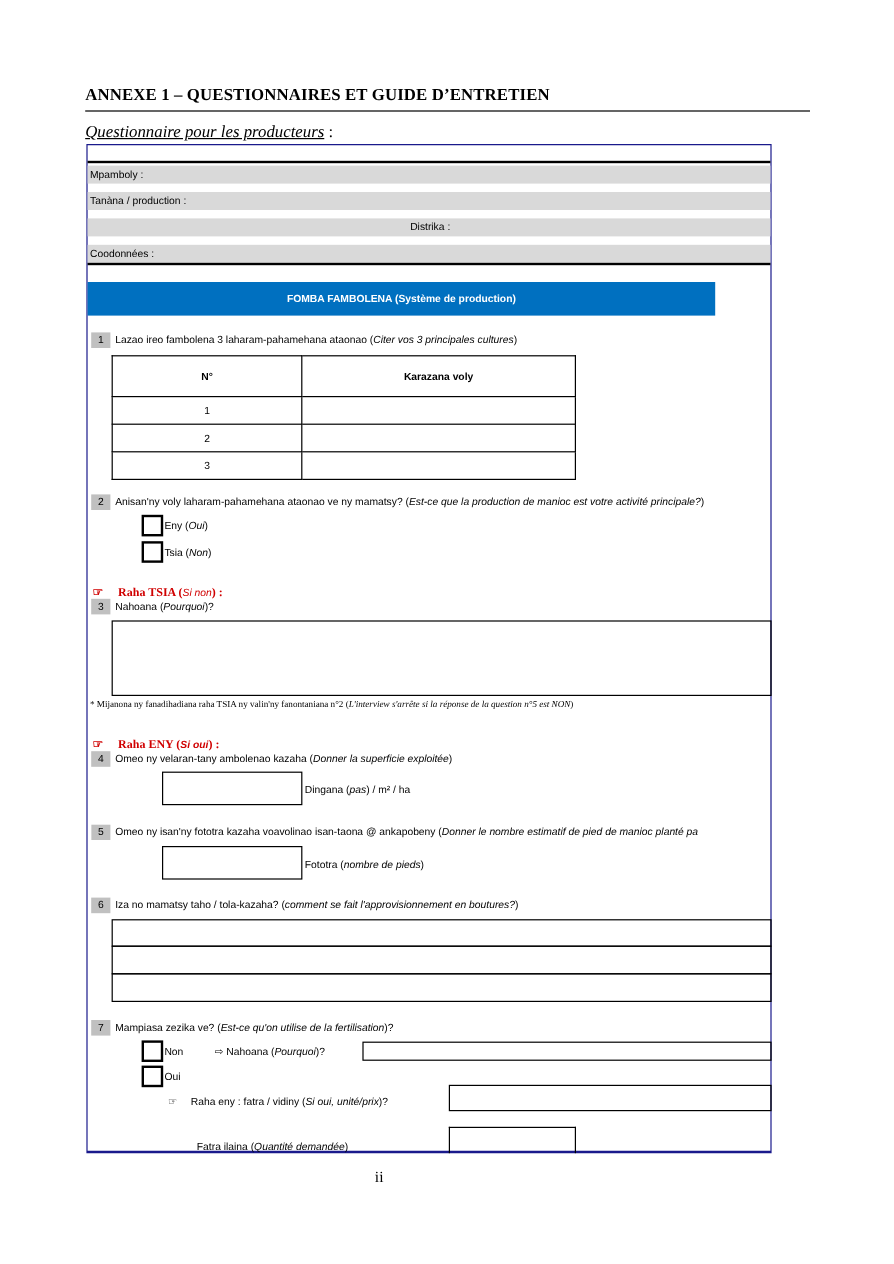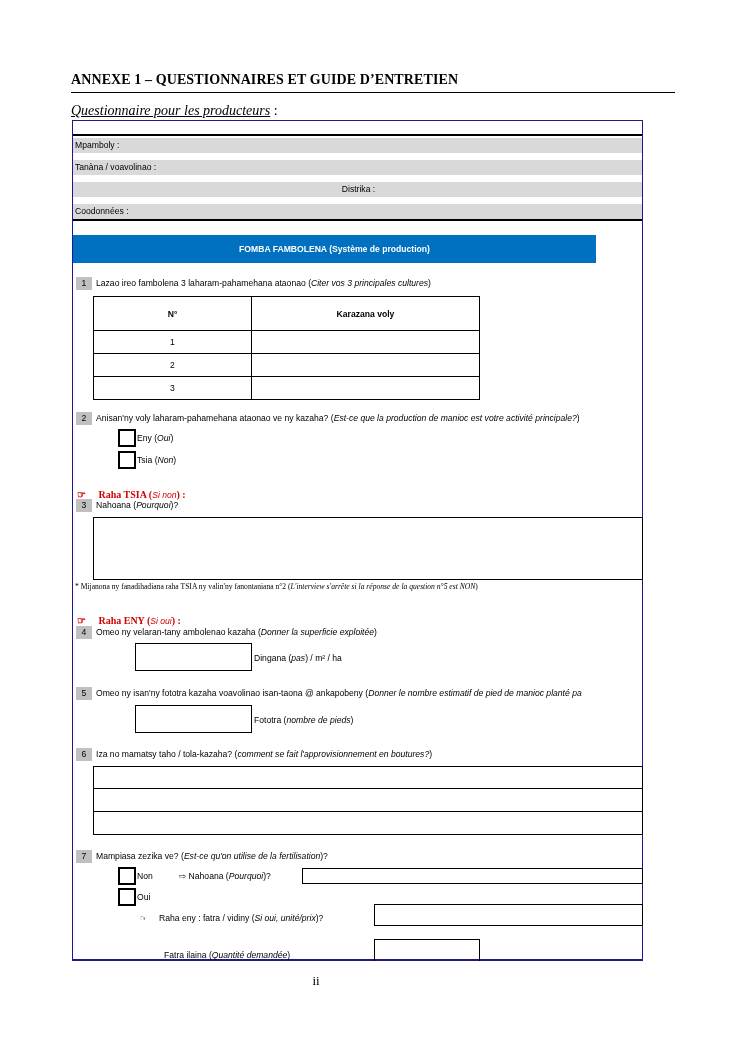--- a/index.html
+++ b/index.html
@@ -30,21 +30,21 @@
 <body>
 
 <div class="abs heading">ANNEXE 1 – QUESTIONNAIRES ET GUIDE D’ENTRETIEN</div>
 <div class="abs heading-rule"></div>
 <div class="abs subheading"><span class="u">Questionnaire pour les producteurs</span><span class="colon"> :</span></div>
 
 <div class="abs form">
 
   <div class="abs thick" style="left:0;top:13px;width:569px;"></div>
   <div class="abs grayrow" style="left:0;top:17px;width:567px;">Mpamboly :</div>
-  <div class="abs grayrow" style="left:0;top:39px;width:567px;">Tanàna / voavolinao :</div>
+  <div class="abs grayrow" style="left:0;top:39px;width:567px;">Tanàna / production :</div>
   <div class="abs grayrow" style="left:0;top:61px;width:567px;text-align:center;">Distrika :</div>
   <div class="abs grayrow" style="left:0;top:83px;width:567px;">Coodonnées :</div>
   <div class="abs thick" style="left:0;top:98px;width:569px;"></div>
 
   <div class="abs band" style="left:0;top:114px;width:523px;">FOMBA FAMBOLENA (Système de production)</div>
 
   <div class="abs q" style="left:3px;top:156px;">
     <span class="qnum">1</span><span>Lazao ireo fambolena 3 laharam-pahamehana ataonao (</span><i>Citer vos 3 principales cultures</i><span>)</span>
   </div>
   <table class="abs crop" style="left:20px;top:175px;width:387px;">
@@ -62,40 +62,40 @@
       <td></td>
     </tr>
     <tr>
       <td>3</td>
       <td></td>
     </tr>
   </tbody>
     </table>
 
   <div class="abs q" style="left:3px;top:291px;">
-    <span class="qnum">2</span><span>Anisan'ny voly laharam-pahamehana ataonao ve ny kazaha? (</span><i>Est-ce que la production de manioc est votre activité principale?</i><span>)</span>
+    <span class="qnum">2</span><span>Anisan'ny voly laharam-pahamehana ataonao ve ny mamatsy? (</span><i>Est-ce que la production de manioc est votre activité principale?</i><span>)</span>
   </div>
   <div class="abs chk" style="left:45px;top:308px;"></div>
   <div class="abs q" style="left:64px;top:311px;"><span>Eny (</span><i>Oui</i><span>)</span></div>
   <div class="abs chk" style="left:45px;top:330px;"></div>
   <div class="abs q" style="left:64px;top:333px;"><span>Tsia (</span><i>Non</i><span>)</span></div>
 
   <div class="abs" style="left:4px;top:363px;white-space:nowrap;">
     <span class="red">☞</span>
     <span class="red" style="margin-left:8px;">Raha TSIA (</span><i class="red redi" style="font-weight:normal;">Si non</i><span class="red">) :</span>
   </div>
   <div class="abs q" style="left:3px;top:378px;">
     <span class="qnum">3</span><span>Nahoana (</span><i>Pourquoi</i><span>)?</span>
   </div>
   <div class="abs box" style="left:20px;top:396px;width:550px;height:63px;"></div>
   <div class="abs note" style="left:2px;top:461px;"><span>* Mijanona ny fanadihadiana raha TSIA ny valin'ny fanontaniana n°2 (</span><i>L'interview s'arrête si la réponse de la question n°5 est NON</i><span>)</span></div>
 
   <div class="abs" style="left:4px;top:489px;white-space:nowrap;">
     <span class="red">☞</span>
-    <span class="red" style="margin-left:8px;">Raha ENY (</span><i class="red redi" style="font-weight:normal;">Si oui</i><span class="red">) :</span>
+    <span class="red" style="margin-left:8px;">Raha ENY (</span><i class="red redi" style="font-weight:bold;">Si oui</i><span class="red">) :</span>
   </div>
 
   <div class="abs q" style="left:3px;top:505px;">
     <span class="qnum">4</span><span>Omeo ny velaran-tany ambolenao kazaha (</span><i>Donner la superficie exploitée</i><span>)</span>
   </div>
   <div class="abs box" style="left:62px;top:522px;width:117px;height:28px;"></div>
   <div class="abs q" style="left:181px;top:531px;"><span>Dingana (</span><i>pas</i><span>) / m² / ha</span></div>
 
   <div class="abs q" style="left:3px;top:566px;width:566px;overflow:hidden;">
     <span class="qnum">5</span><span>Omeo ny isan'ny fototra kazaha voavolinao isan-taona @ ankapobeny (</span><i>Donner le nombre estimatif de pied de manioc planté pa</i>

